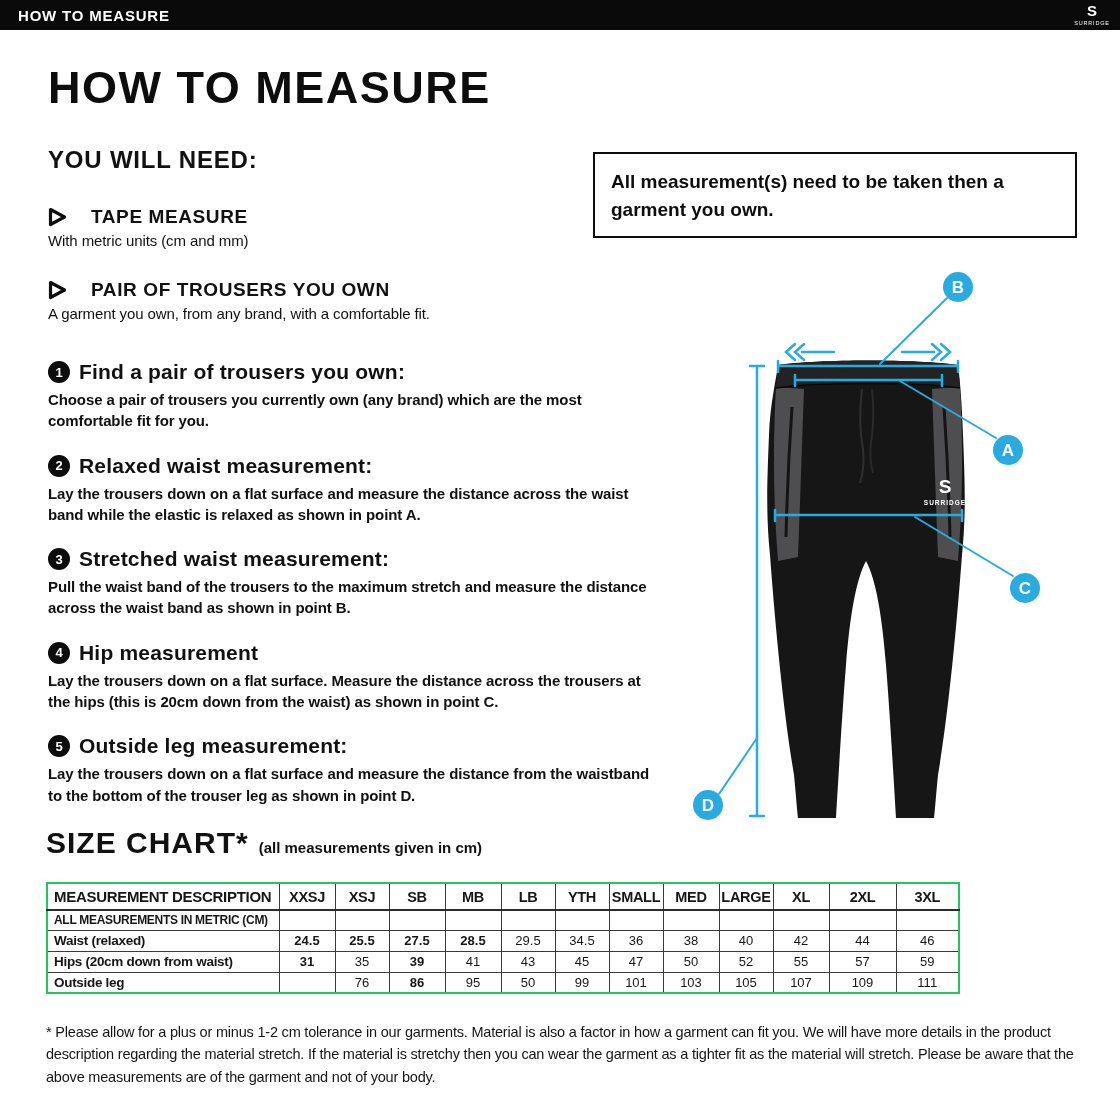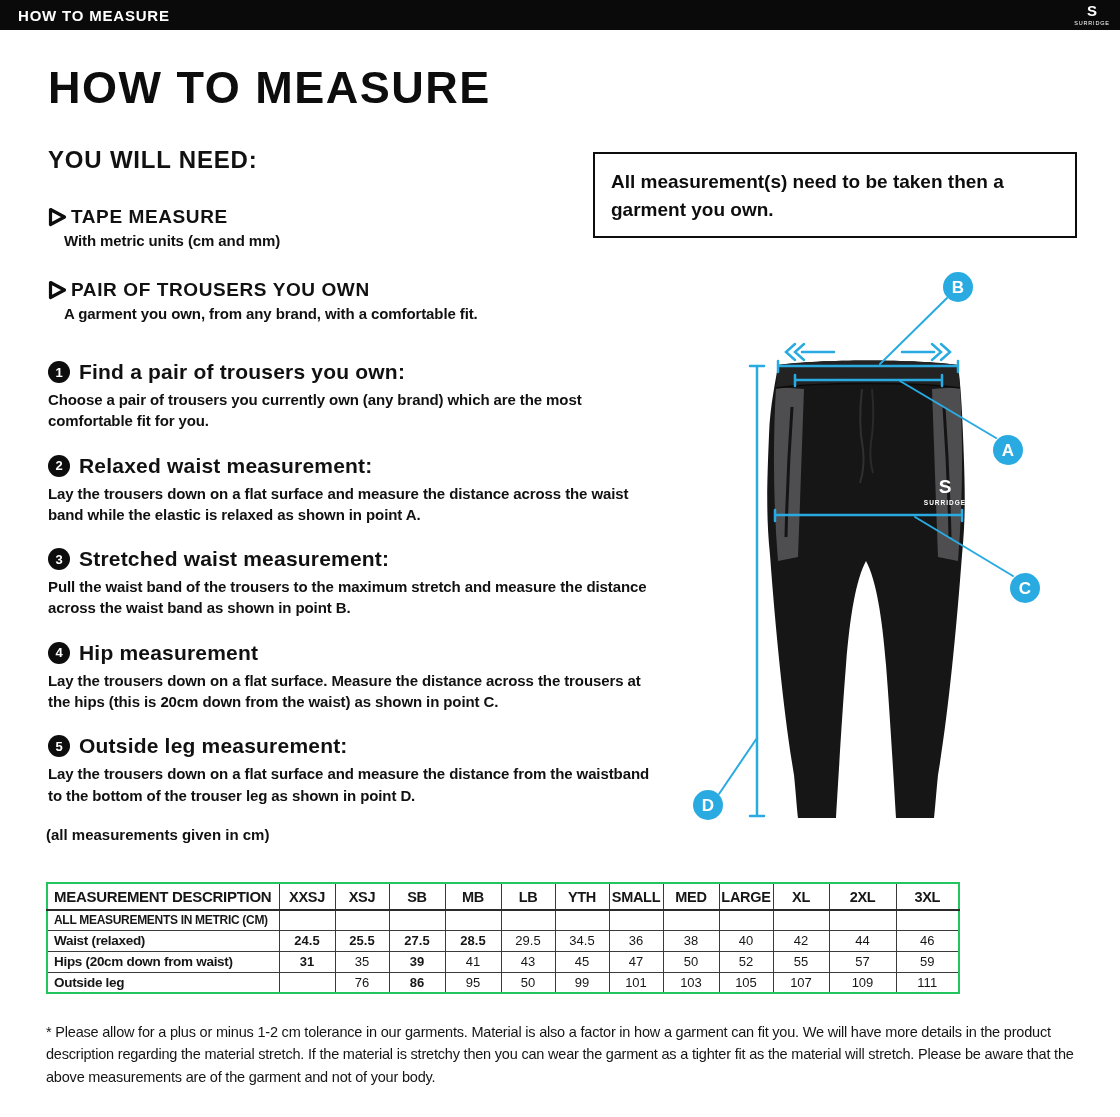--- a/index.html
+++ b/index.html
@@ -34,23 +34,23 @@
   
   .note-box {
     position: absolute; left: 593px; top: 152px; width: 484px; height: 86px;
     border: 2px solid #0d0d0d; padding: 14px 16px;
     font-size: 19px; font-weight: 700; line-height: 1.45; color: #0d0d0d;
   }
 
   
   .need-items { position: absolute; left: 48px; top: 206px; width: 560px; }
   .need-item { margin-bottom: 30px; }
-  .need-item-head { display: flex; align-items: center; gap: 4px; }
+  .need-item-head { display: flex; align-items: center; gap: 24px; }
   .need-item-label { font-size: 19px; font-weight: 800; letter-spacing: 0.6px; }
-  .need-item-desc { font-size: 15px; font-weight: 700; margin-top: 4px; letter-spacing: -0.1px; margin-left: 16px; }
+  .need-item-desc { font-size: 15px; font-weight: 400; margin-top: 4px; letter-spacing: -0.1px; }
   .tri-icon { flex: 0 0 auto; display: block; }
 
   
   .steps { position: absolute; left: 48px; top: 360px; width: 605px; }
   .step { margin-bottom: 22px; }
   .step-head { display: flex; align-items: center; gap: 9px; margin-bottom: 5px; }
   .step-num {
     flex: 0 0 auto; width: 22px; height: 22px; border-radius: 50%;
     background: #0d0d0d; color: #fff; font-size: 13px; font-weight: 700;
     display: inline-flex; align-items: center; justify-content: center;
@@ -244,20 +244,21 @@
     <circle class="marker-circle" cx="318" cy="185" r="15"></circle>
     <text class="marker-letter" x="318" y="191">A</text>
     <circle class="marker-circle" cx="335" cy="323" r="15"></circle>
     <text class="marker-letter" x="335" y="329">C</text>
     <circle class="marker-circle" cx="18" cy="540" r="15"></circle>
     <text class="marker-letter" x="18" y="546">D</text>
   </g>
 </svg>
 
 <div class="size-chart-head">
+  <span class="size-chart-title">SIZE CHART*</span>
   <span class="size-chart-sub">(all measurements given in cm)</span>
 </div>
 
 <table class="size-chart">
   <colgroup>
     <col style="width:232px">
       <col style="width:56px">
       <col style="width:54px">
       <col style="width:56px">
     <col style="width:56px">

